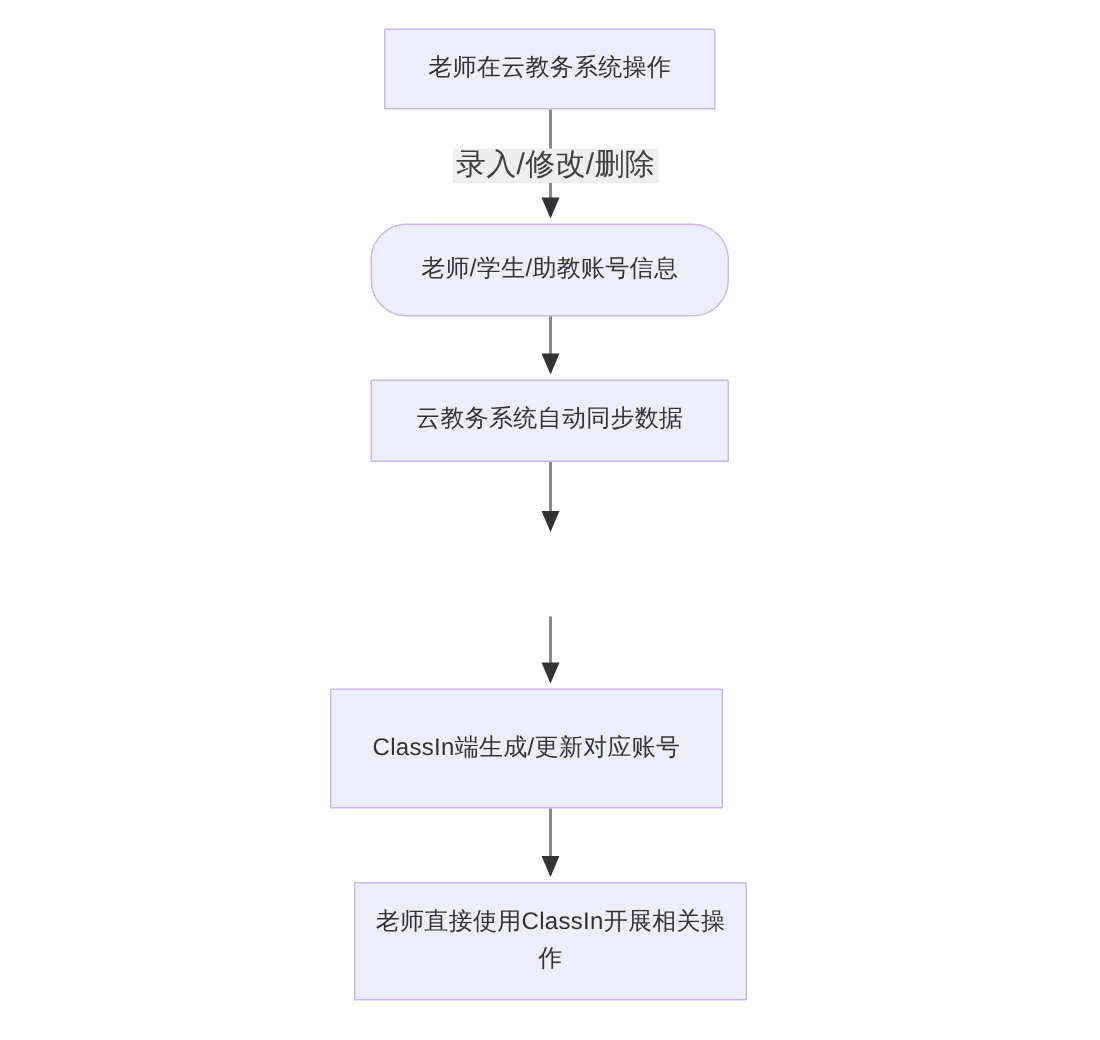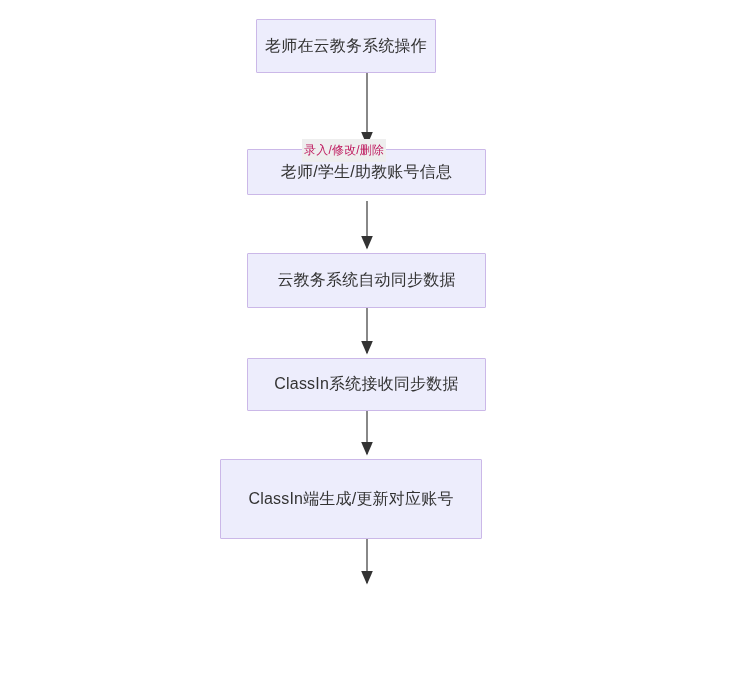--- a/index.html
+++ b/index.html
@@ -49,38 +49,37 @@
     line-height: 1.55;
     letter-spacing: 0.2px;
     padding: 2px 8px;
   }
   .node-label {
     display: block;
     width: 100%;
   }
 
   
-  #node-1 { left: 256px; top: 19px;  width: 180px; height: 54px; }
-  #node-2 { left: 247px; top: 149px; width: 239px; height: 46px; }
+  #node-1 { left: 256px; top: 19px;  width: 221px; height: 54px; }
+  #node-2 { left: 247px; top: 149px; width: 239px; height: 62px; border-radius: 24px; }
   #node-3 { left: 247px; top: 253px; width: 239px; height: 55px; }
   #node-4 { left: 247px; top: 358px; width: 239px; height: 53px; }
   #node-5 { left: 220px; top: 459px; width: 262px; height: 80px; }
   #node-6 { left: 236px; top: 588px; width: 262px; height: 79px; }
 
   
   .edge-label {
     position: absolute;
     background: #eeeeee;
-    color: #be185d;
-    font-size: 12px;
+    color: #404040;
+    font-size: 20px;
     line-height: 21px;
     letter-spacing: 0.2px;
     padding: 1px 2px;
     white-space: nowrap;
-    margin-top: 40px;
   }
   #edge-label-1 {
     left: 302px;
     top: 99px;
   }
 </style>
 </head>
 <body>
 
 <div id="flowchart">
@@ -108,24 +107,24 @@
   </div>
 
   <div class="node" id="node-2">
     <span class="node-label">老师/学生/助教账号信息</span>
   </div>
 
   <div class="node" id="node-3">
     <span class="node-label">云教务系统自动同步数据</span>
   </div>
 
-  <div class="node" id="node-4">
-    <span class="node-label">ClassIn系统接收同步数据</span>
-  </div>
 
   <div class="node" id="node-5">
     <span class="node-label">ClassIn端生成/更新对应账号</span>
   </div>
 
+  <div class="node" id="node-6">
+    <span class="node-label">老师直接使用ClassIn开展相关操作</span>
+  </div>
 
   <div class="edge-label" id="edge-label-1">录入/修改/删除</div>
 
 </div>
 
 </body></html>

